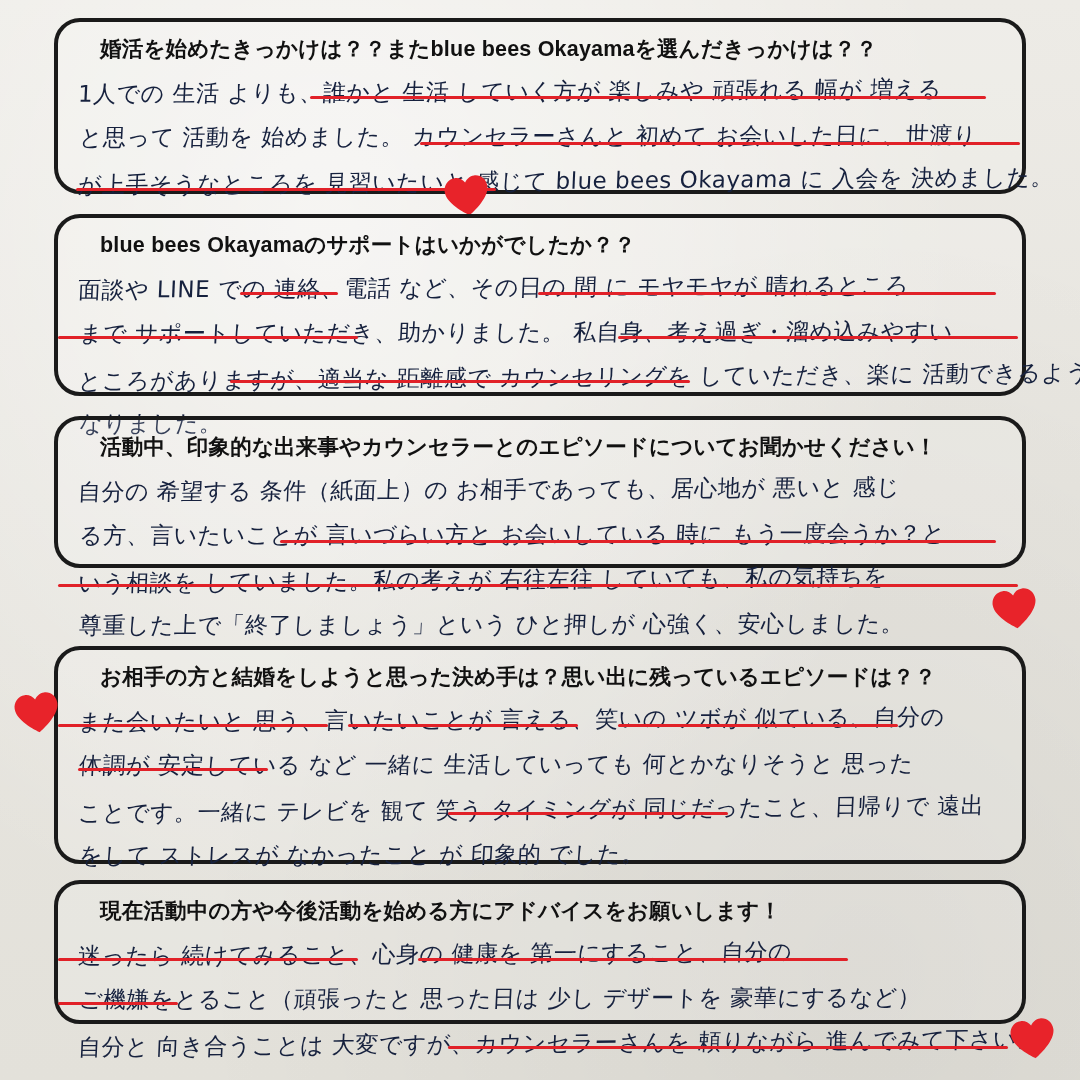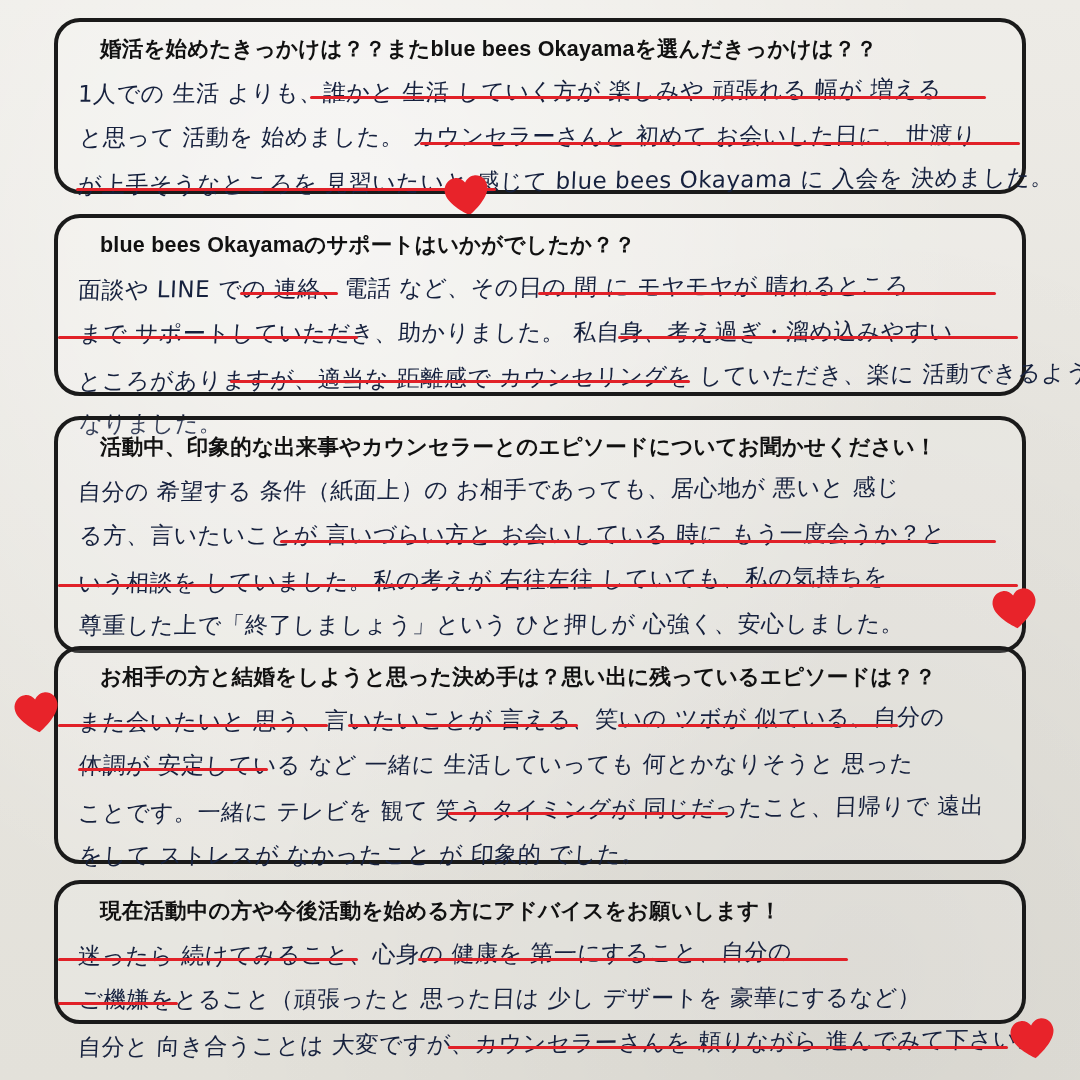--- a/index.html
+++ b/index.html
@@ -84,21 +84,21 @@
   .heart {
     position: absolute;
     width: 46px;
     height: 42px;
     transform: rotate(-8deg);
   }
   .heart svg { width: 100%; height: 100%; display: block; }
 
   .blk1 { top: 18px;  height: 176px; }
   .blk2 { top: 214px; height: 182px; }
-  .blk3 { top: 416px; height: 237px; }
+  .blk3 { top: 416px; height: 152px; }
   .blk4 { top: 646px; height: 218px; }
   .blk5 { top: 880px; height: 144px; }
 </style>
 </head>
 <body>
 
 <div class="paper"></div>
 
 <div class="sheet">
 

